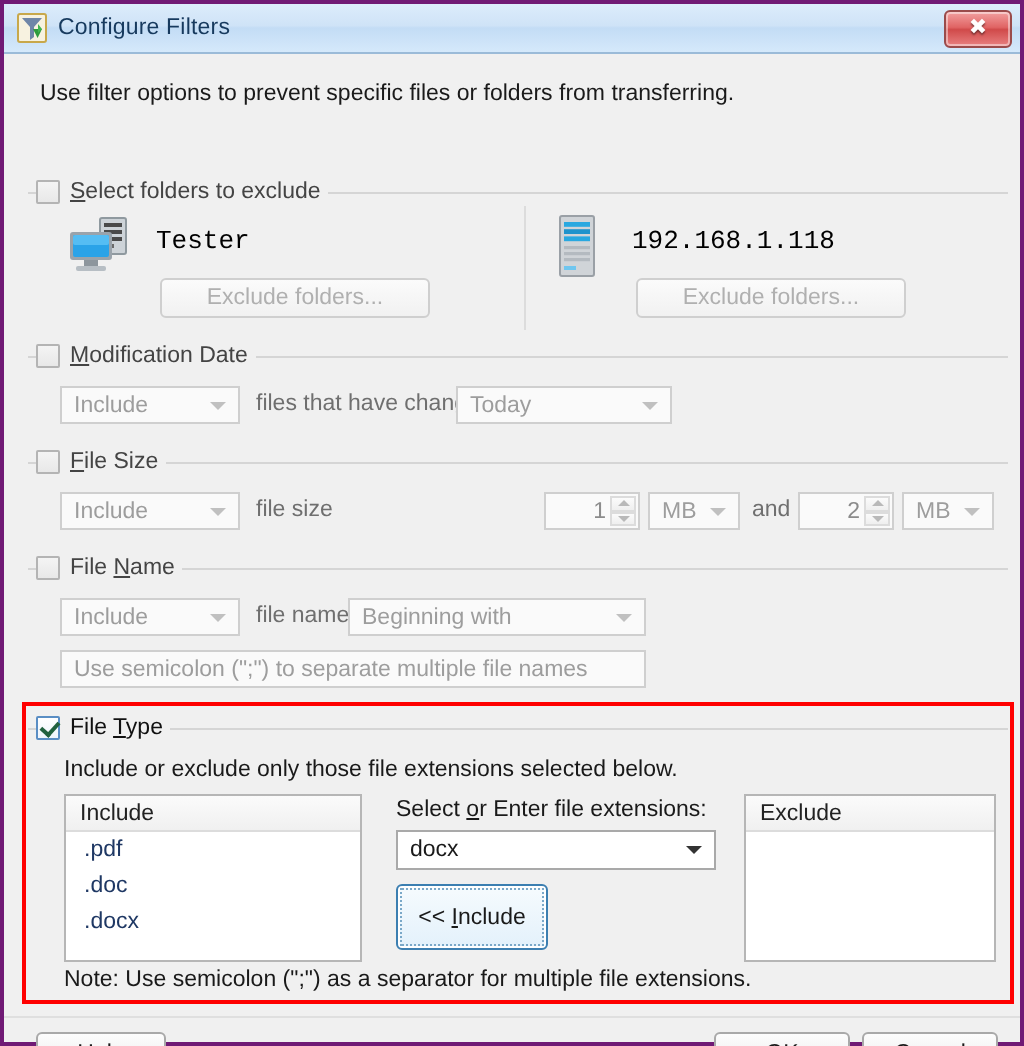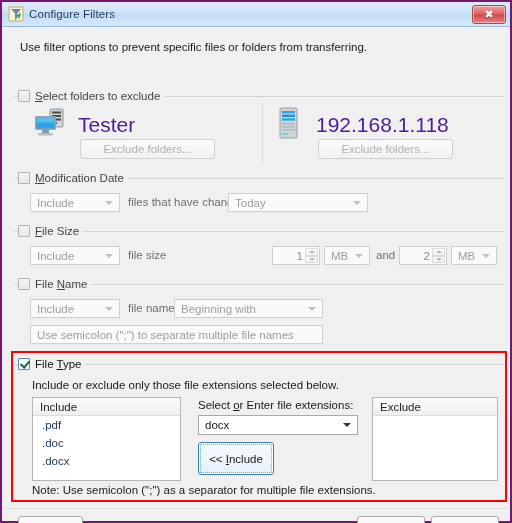--- a/index.html
+++ b/index.html
@@ -142,21 +142,21 @@
     border-color:#3c7fb1;
     box-shadow:inset 0 0 0 1px #fff;
     background:linear-gradient(to bottom,#f6fbfe,#e3f1fb);
   }
   .btn.focused:after{
     content:"";position:absolute;left:1px;right:1px;top:1px;bottom:1px;
     border:1px dotted #7aa8c8;
   }
   
   .dev-name{
-    position:absolute;font-size:21px;color:#4c1d95;white-space:nowrap;
+    position:absolute;font-size:13px;color:#000000;white-space:nowrap;font-family:Liberation Mono, monospace;
   }
   .divider{
     position:absolute;width:1px;background:#dcdcdc;
   }
   
   .ico-computer{position:absolute;width:34px;height:30px;}
   .ico-server{position:absolute;width:20px;height:32px;}
   
   .listbox{
     position:absolute;box-sizing:border-box;
@@ -256,21 +256,21 @@
       <div class="group-line"></div>
       <div class="group-head">
         <div class="cb"></div>
         <div class="group-title dim"><span class="u">M</span><span>odification Date</span></div>
       </div>
       <div class="combo" style="left:16px;top:22px;width:90px;">
         <span>Include</span>
         <span class="arrow"></span>
       </div>
       <div class="label" style="left:114px;top:25px;">files that have changed</div>
-      <div class="combo" style="left:214px;top:22px;width:140px;">
+      <div class="combo" style="left:214px;top:22px;width:108px;">
         <span>Today</span>
         <span class="arrow"></span>
       </div>
     </div>
 
     <div class="group" style="left:12px;top:197px;width:490px;height:46px;">
       <div class="group-line"></div>
       <div class="group-head">
         <div class="cb"></div>
         <div class="group-title dim"><span class="u">F</span><span>ile Size</span></div>

